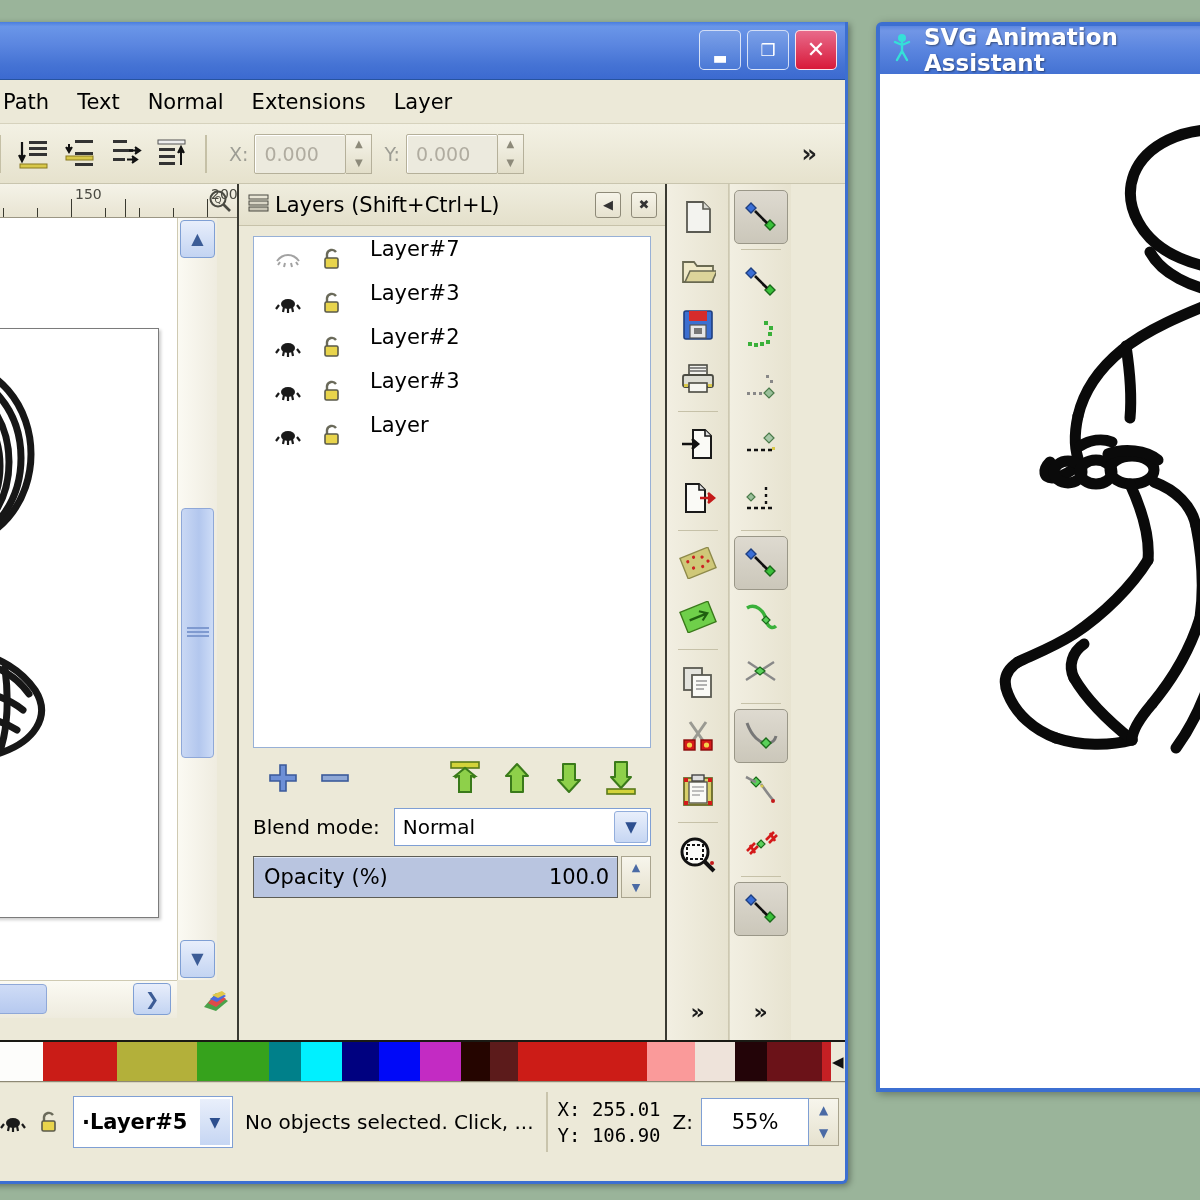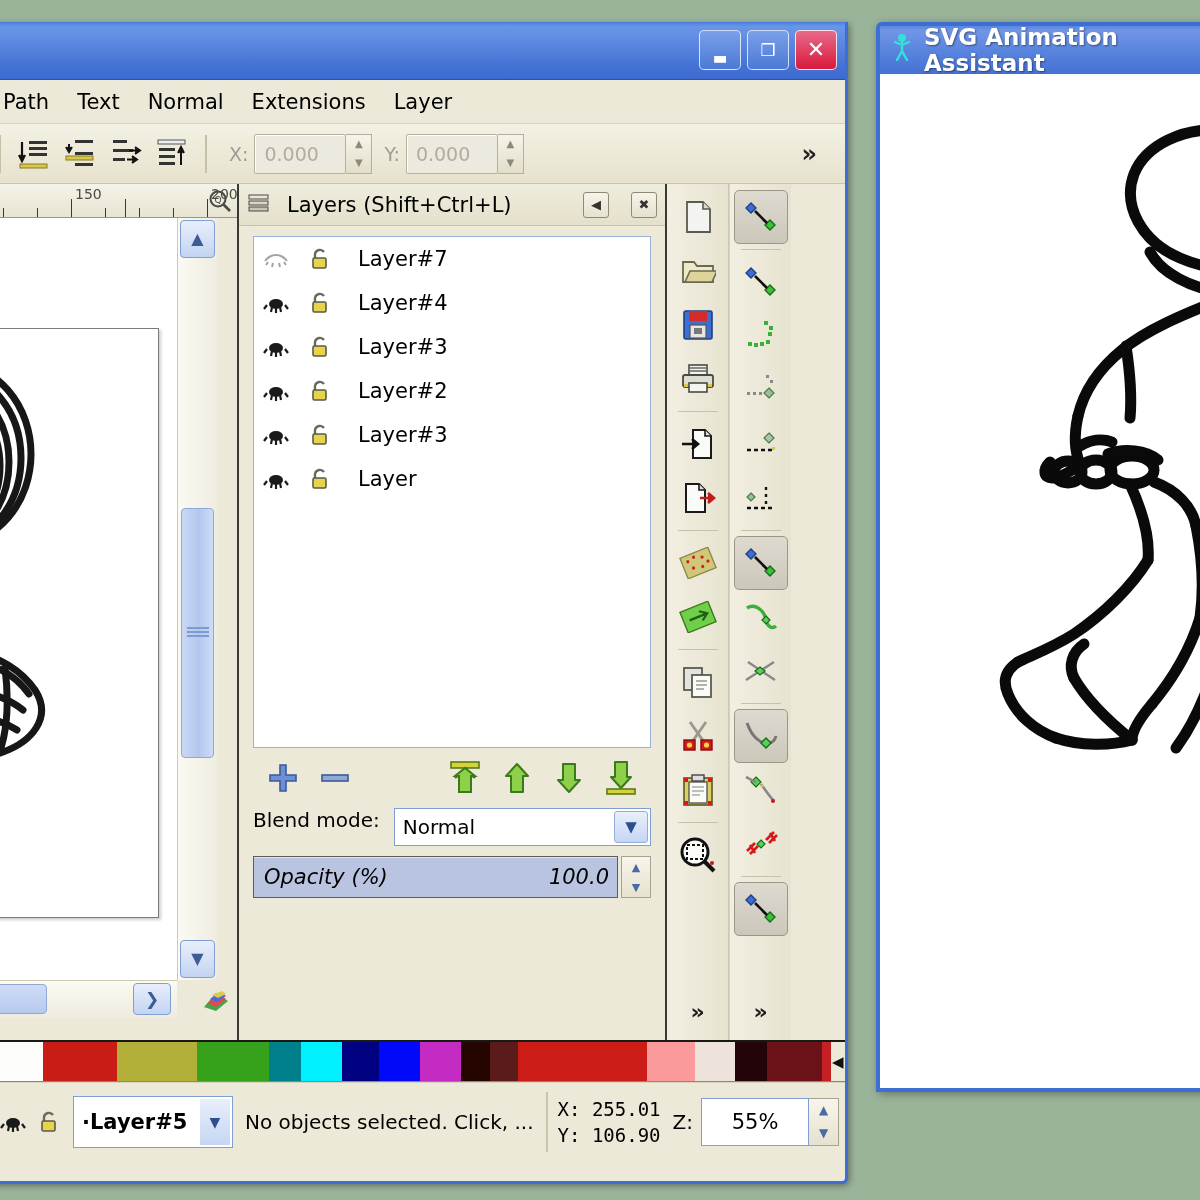--- a/index.html
+++ b/index.html
@@ -151,61 +151,60 @@
   
   .layers-dock {
     width:430px; margin:0; background:#ece9d8;
     border-left:2px solid #3a3a32; border-right:2px solid #3a3a32;
     display:flex; flex-direction:column;
   }
   .layers-head {
     height:42px; display:flex; align-items:center; padding:12px 8px;
     background:linear-gradient(to bottom,#efedde,#e4e0cb);
     border-bottom:1px solid #c7c2aa;
-    gap:12px;
   }
   .layers-head .ltitle { font-size:21px; color:#000; flex:1; margin-left:4px;}
   .hbtn {
     width:26px; height:26px; border:1px solid #8e8a78; border-radius:3px;
     background:linear-gradient(to bottom,#f6f4e9,#e6e2cf);
     display:flex;align-items:center;justify-content:center; margin-left:10px; cursor:pointer;
     font-size:13px; color:#333;
   }
   .layers-list {
     margin:10px 14px 0 14px; background:#fff; border:1px solid #97b0d6;
     height:512px; overflow:hidden;
   }
   .layer-row {
-    height:44px; display:flex; align-items:center; cursor:pointer;
+    height:44px; display:flex; padding-left:12px; cursor:pointer;
   }
   .layer-row.selected { background:#ddd9c3; }
   .layer-row .eye, .layer-row .lock { width:44px; display:flex; align-items:center; justify-content:center;}
   .layer-row .lname { font-size:21px; color:#000; margin-left:16px; }
   .layer-row.hidden-layer .eye { opacity:.45; }
 
   .layer-tools {
     display:flex; align-items:center; padding:8px 18px 4px 18px; height:56px;
   }
   .lt-btn { width:52px; height:46px; display:flex;align-items:center;justify-content:center;cursor:pointer;}
   .lt-spacer { flex:1; }
 
-  .blend-row { display:flex; align-items:flex-start; padding:4px 14px 0 14px; }
+  .blend-row { display:flex; align-items:center; padding:4px 14px 0 14px; }
   .blend-label { font-size:20px; color:#000; white-space:nowrap; }
   .blend-select {
     margin-left:14px; flex:1; height:38px; background:#fff;
     border:1px solid #7f9fd4; display:flex; align-items:center; padding-left:8px;
     font-size:20px; color:#000; position:relative; cursor:pointer;
   }
   .blend-select .arrow {
     position:absolute; right:2px; top:2px; bottom:2px; width:34px;
     background:linear-gradient(to bottom,#e9effb,#c6d6f3);
     border:1px solid #93aedc; border-radius:3px;
     display:flex; align-items:center; justify-content:center; color:#2d4f8f; font-size:15px;
   }
-  .opacity-row { display:flex; align-items:flex-start; padding:10px 14px 0 14px;font-style:italic; }
+  .opacity-row { display:flex; align-items:flex-start; padding:10px 14px 0 14px; }
   .opacity-slider {
     flex:1; height:42px; position:relative; border:1px solid #5d5d55;
     background:#b9c5e0; display:flex; align-items:center;
     box-shadow:inset 0 1px 0 #dfe6f3;
   }
   .opacity-slider .olabel { font-size:21px; color:#000; padding-left:10px; }
   .opacity-slider .ovalue { position:absolute; right:8px; font-size:21px; color:#000;}
   .opacity-spin {
     width:30px; height:42px; margin-left:3px;
     background:linear-gradient(to bottom,#f7f5ec,#e6e2cf);
@@ -509,35 +508,20 @@
                   <path d="M5 12 l-2 3 M10 13 l-1 4 M16 13 l1 4 M21 12 l2 3" stroke="#333" stroke-width="2"></path>
                 </svg>
             </div>
             <div class="lock">
               <svg width="22" height="24" viewBox="0 0 22 24">
                   <path d="M6 11 V7 a5 5 0 0 1 9 -2" fill="none" stroke="#6a6a5a" stroke-width="2.4"></path>
                   <rect x="4" y="11" width="13" height="10" rx="1.5" fill="#e8d44c" stroke="#5a5a4a" stroke-width="1.6"></rect>
                 </svg>
             </div>
             <div class="lname">Layer#7</div>
-          </div>
-          <div class="layer-row">
-            <div class="eye">
-              <svg width="26" height="20" viewBox="0 0 26 20">
-                  <ellipse cx="13" cy="11" rx="7" ry="5" fill="#1a1a1a"></ellipse>
-                  <path d="M4 12 l-3 4 M9 14 l-1 5 M17 14 l1 5 M22 12 l3 4 M13 15 v5" stroke="#1a1a1a" stroke-width="2.2"></path>
-                </svg>
-            </div>
-            <div class="lock">
-              <svg width="22" height="24" viewBox="0 0 22 24">
-                  <path d="M6 11 V7 a5 5 0 0 1 9 -2" fill="none" stroke="#6a6a5a" stroke-width="2.4"></path>
-                  <rect x="4" y="11" width="13" height="10" rx="1.5" fill="#e8d44c" stroke="#5a5a4a" stroke-width="1.6"></rect>
-                </svg>
-            </div>
-            <div class="lname">Layer#4</div>
           </div>
           <div class="layer-row">
             <div class="eye">
               <svg width="26" height="20" viewBox="0 0 26 20">
                   <ellipse cx="13" cy="11" rx="7" ry="5" fill="#1a1a1a"></ellipse>
                   <path d="M4 12 l-3 4 M9 14 l-1 5 M17 14 l1 5 M22 12 l3 4 M13 15 v5" stroke="#1a1a1a" stroke-width="2.2"></path>
                 </svg>
             </div>
             <div class="lock">
               <svg width="22" height="24" viewBox="0 0 22 24">

